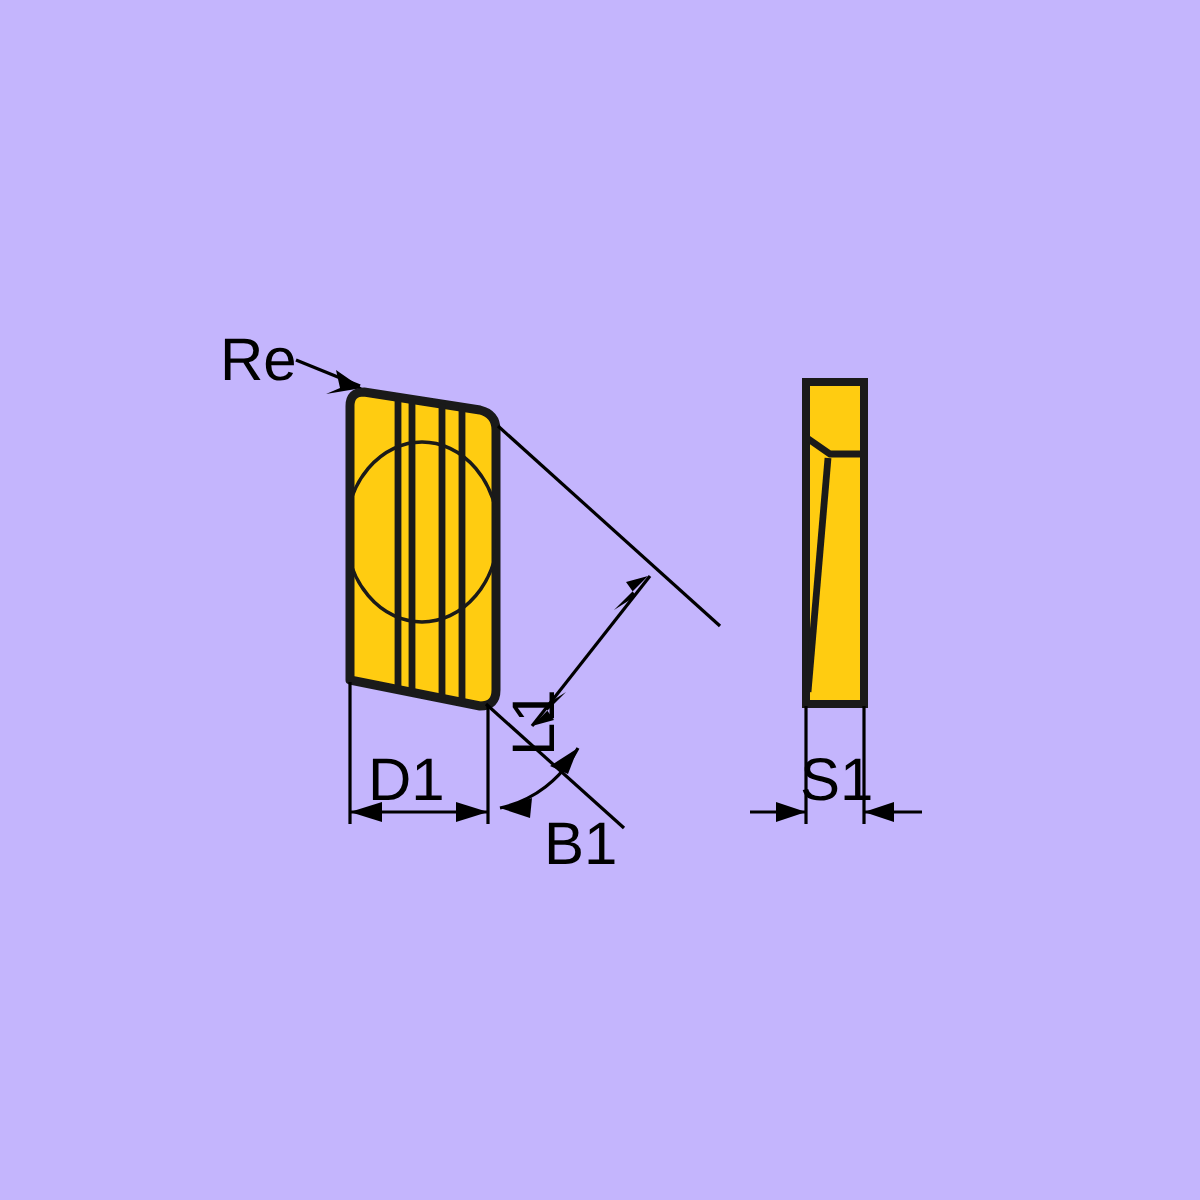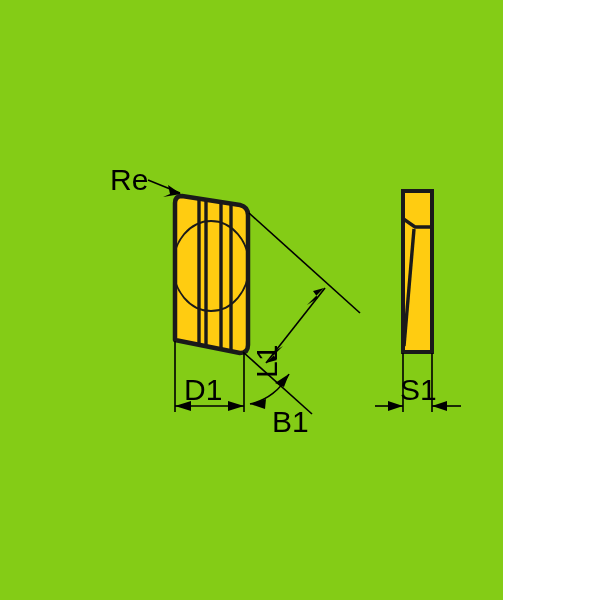--- a/index.html
+++ b/index.html
@@ -2,23 +2,23 @@
 <html><head>
 <meta charset="utf-8">
 <style>
   html, body {
     margin: 0;
     padding: 0;
     background: #ffffff;
   }
   #canvas {
     position: relative;
-    width: 503px;
+    width: 600px;
     height: 600px;
-    background: #84cc16;
+    background: #c4b5fd;
     overflow: hidden;
     font-family: "Liberation Sans", sans-serif;
   }
   svg.drawing {
     position: absolute;
     left: 0;
     top: 0;
     width: 600px;
     height: 600px;
   }

